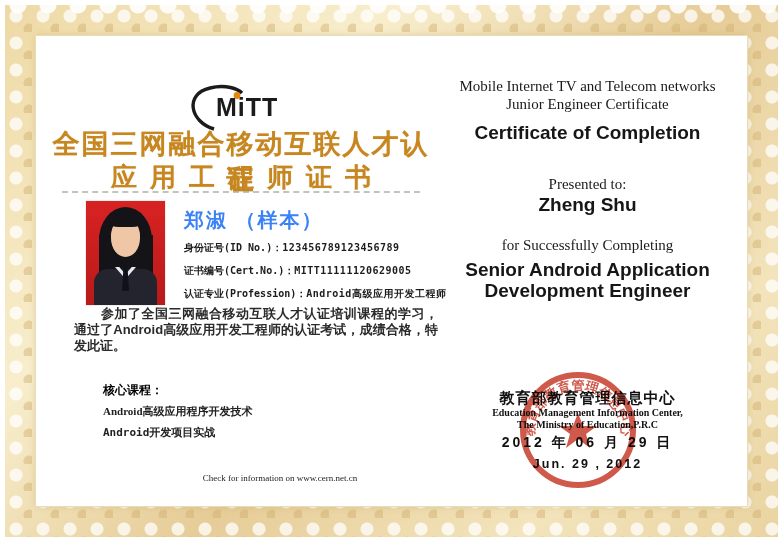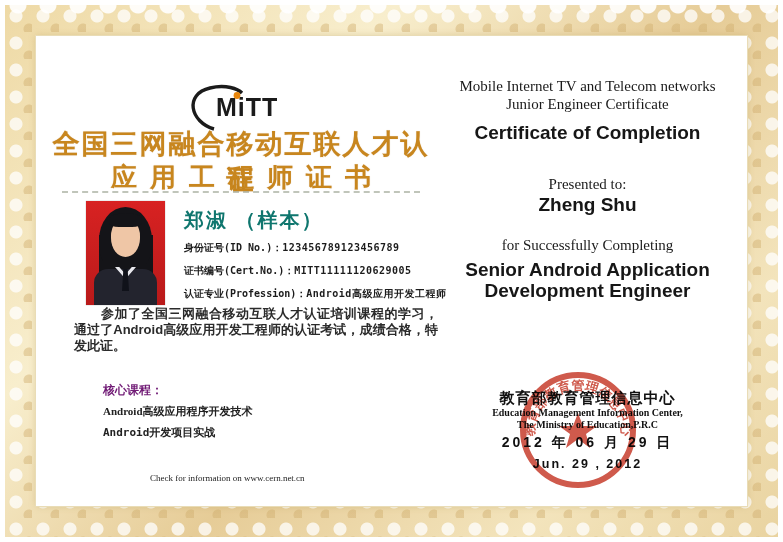--- a/index.html
+++ b/index.html
@@ -29,30 +29,30 @@
   .photo{position:absolute;left:86px;top:201px;width:79px;height:104px;overflow:hidden;
          background:linear-gradient(180deg,#d82222,#b91a1a);box-shadow:0 0 1px rgba(0,0,0,.4);}
   .hair{position:absolute;left:13px;top:6px;width:53px;height:66px;border-radius:50% 50% 42% 42%;background:#141418;}
   .hair-l{position:absolute;left:13px;top:34px;width:12px;height:52px;background:#141418;border-radius:0 0 6px 4px;}
   .hair-r{position:absolute;left:55px;top:34px;width:12px;height:52px;background:#141418;border-radius:0 0 4px 6px;}
   .face{position:absolute;left:25px;top:18px;width:29px;height:38px;border-radius:46% 46% 52% 52%;background:#efc6a6;}
   .bangs{position:absolute;left:23px;top:12px;width:33px;height:14px;border-radius:50% 50% 30% 30%;background:#141418;}
   .suit{position:absolute;left:8px;top:68px;width:63px;height:36px;border-radius:14px 14px 0 0;background:#23242e;}
   .collar{position:absolute;left:29px;top:66px;width:21px;height:12px;background:#e9e9ee;clip-path:polygon(0 0,50% 100%,100% 0,80% 0,50% 60%,20% 0);}
   .tie{position:absolute;left:36px;top:68px;width:7px;height:22px;background:#10121a;clip-path:polygon(20% 0,80% 0,100% 100%,0 100%);}
-  .holder-name{position:absolute;left:184px;top:207px;font-size:20px;font-weight:bold;color:#0f766e;letter-spacing:2px;}
+  .holder-name{position:absolute;left:184px;top:207px;font-size:20px;font-weight:bold;color:#3b82f6;letter-spacing:2px;}
   .meta-line{position:absolute;left:184px;font-size:10px;font-weight:bold;color:#1c1c1c;
              font-family:"DejaVu Sans Mono",monospace;white-space:nowrap;}
   .meta-line .val{letter-spacing:0.5px;}
   .body-par{position:absolute;left:74px;top:306px;width:364px;font-size:13px;font-weight:bold;
             color:#2b2b2b;line-height:16px;text-indent:27px;text-align:justify;}
-  .courses-h{position:absolute;left:103px;top:382px;font-size:12px;font-weight:bold;color:#701a75;}
+  .courses-h{position:absolute;left:103px;top:382px;font-size:12px;font-weight:bold;color:#000000;}
   .course{position:absolute;left:103px;font-size:11px;font-weight:bold;color:#222;
           font-family:"DejaVu Sans Mono",monospace;}
-  .footnote{position:absolute;left:150px;top:473px;width:260px;text-align:left;
+  .footnote{position:absolute;left:150px;top:473px;width:260px;text-align:center;
             font-family:"Liberation Serif",serif;font-size:9px;color:#222;}
   
   .rcol{position:absolute;left:435px;width:305px;text-align:center;color:#111;}
   .serif-line{font-family:"Liberation Serif",serif;font-size:15px;color:#1a1a1a;}
   .bold-line{font-family:"Liberation Sans",sans-serif;font-weight:bold;font-size:19px;color:#161616;}
   .issuer-cn{font-size:15px;font-weight:bold;letter-spacing:1px;}
   .issuer-en{font-family:"Liberation Serif",serif;font-weight:bold;font-size:10px;}
   .date-cn{font-size:14px;font-weight:bold;letter-spacing:3px;}
   .date-en{font-size:12.5px;font-weight:bold;letter-spacing:2px;}
   .stamp{position:absolute;left:517px;top:369px;width:122px;height:122px;opacity:.82;mix-blend-mode:multiply;}

